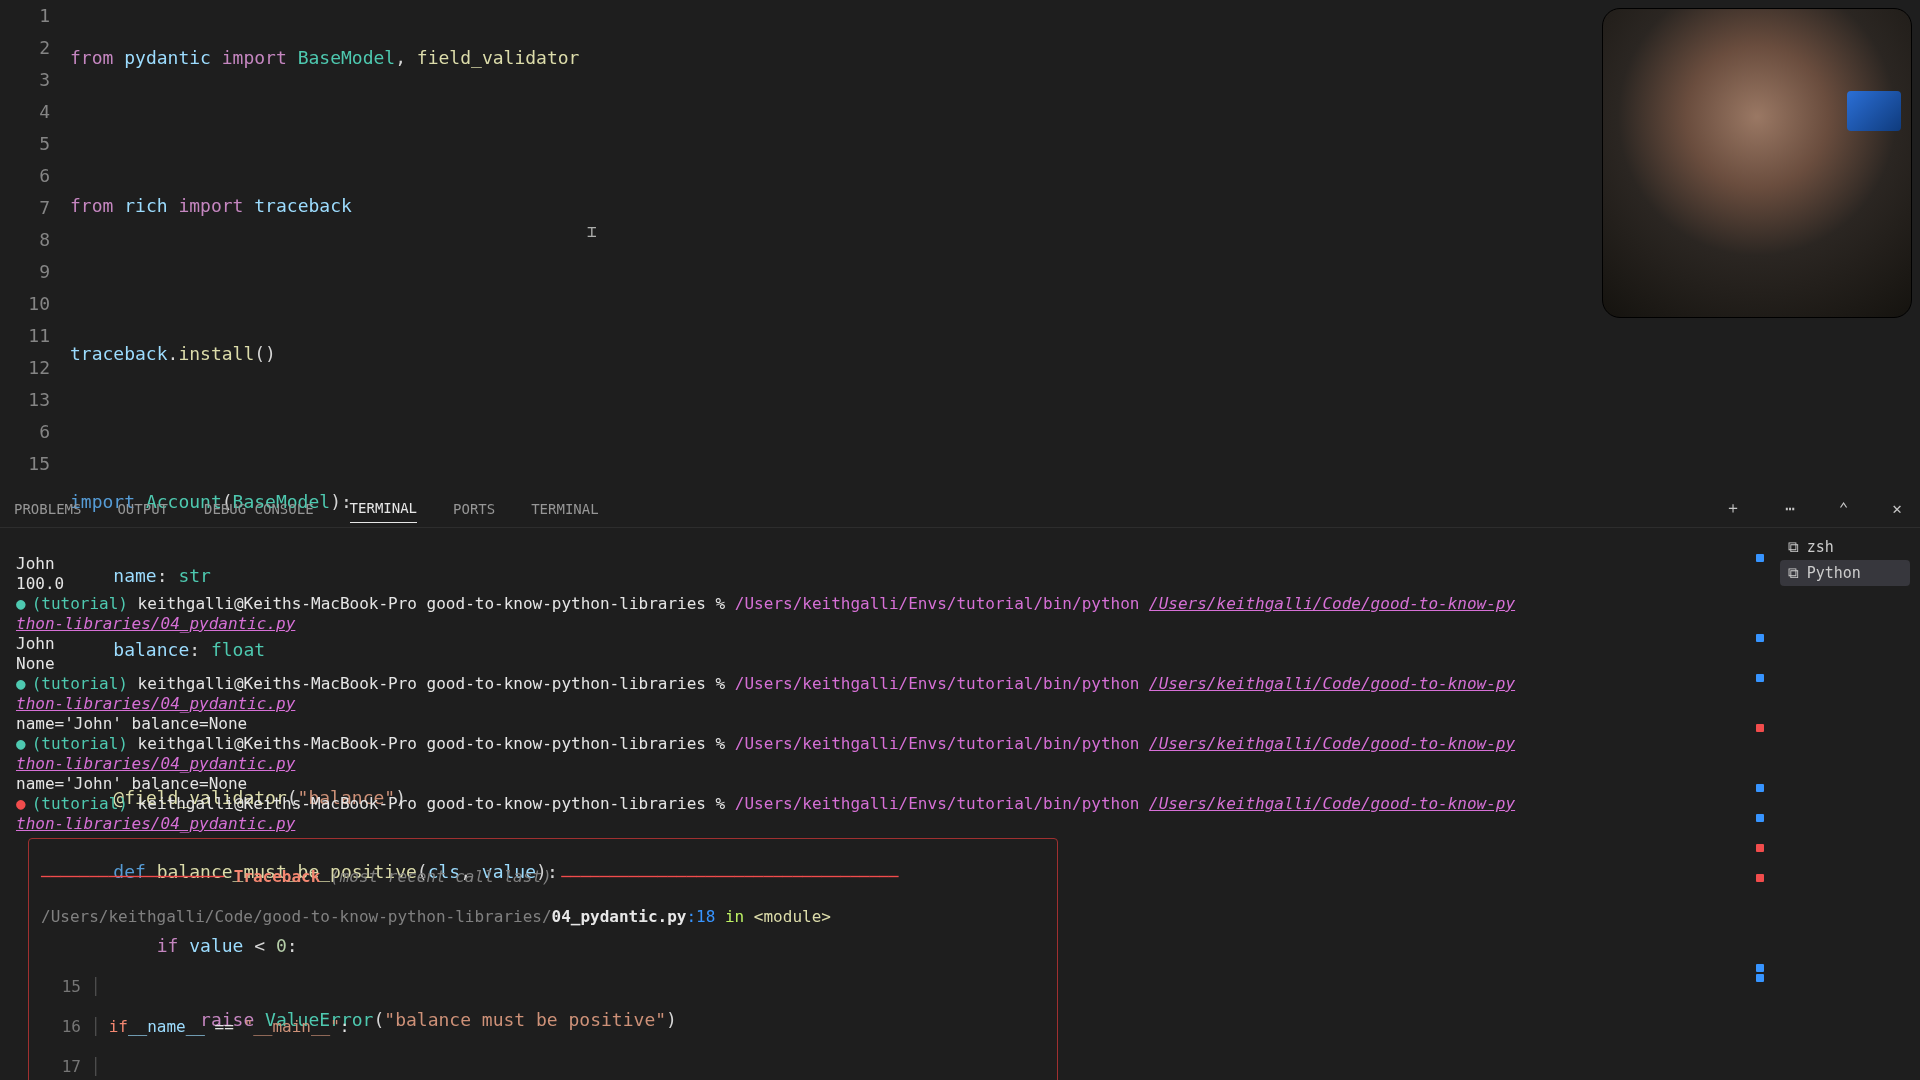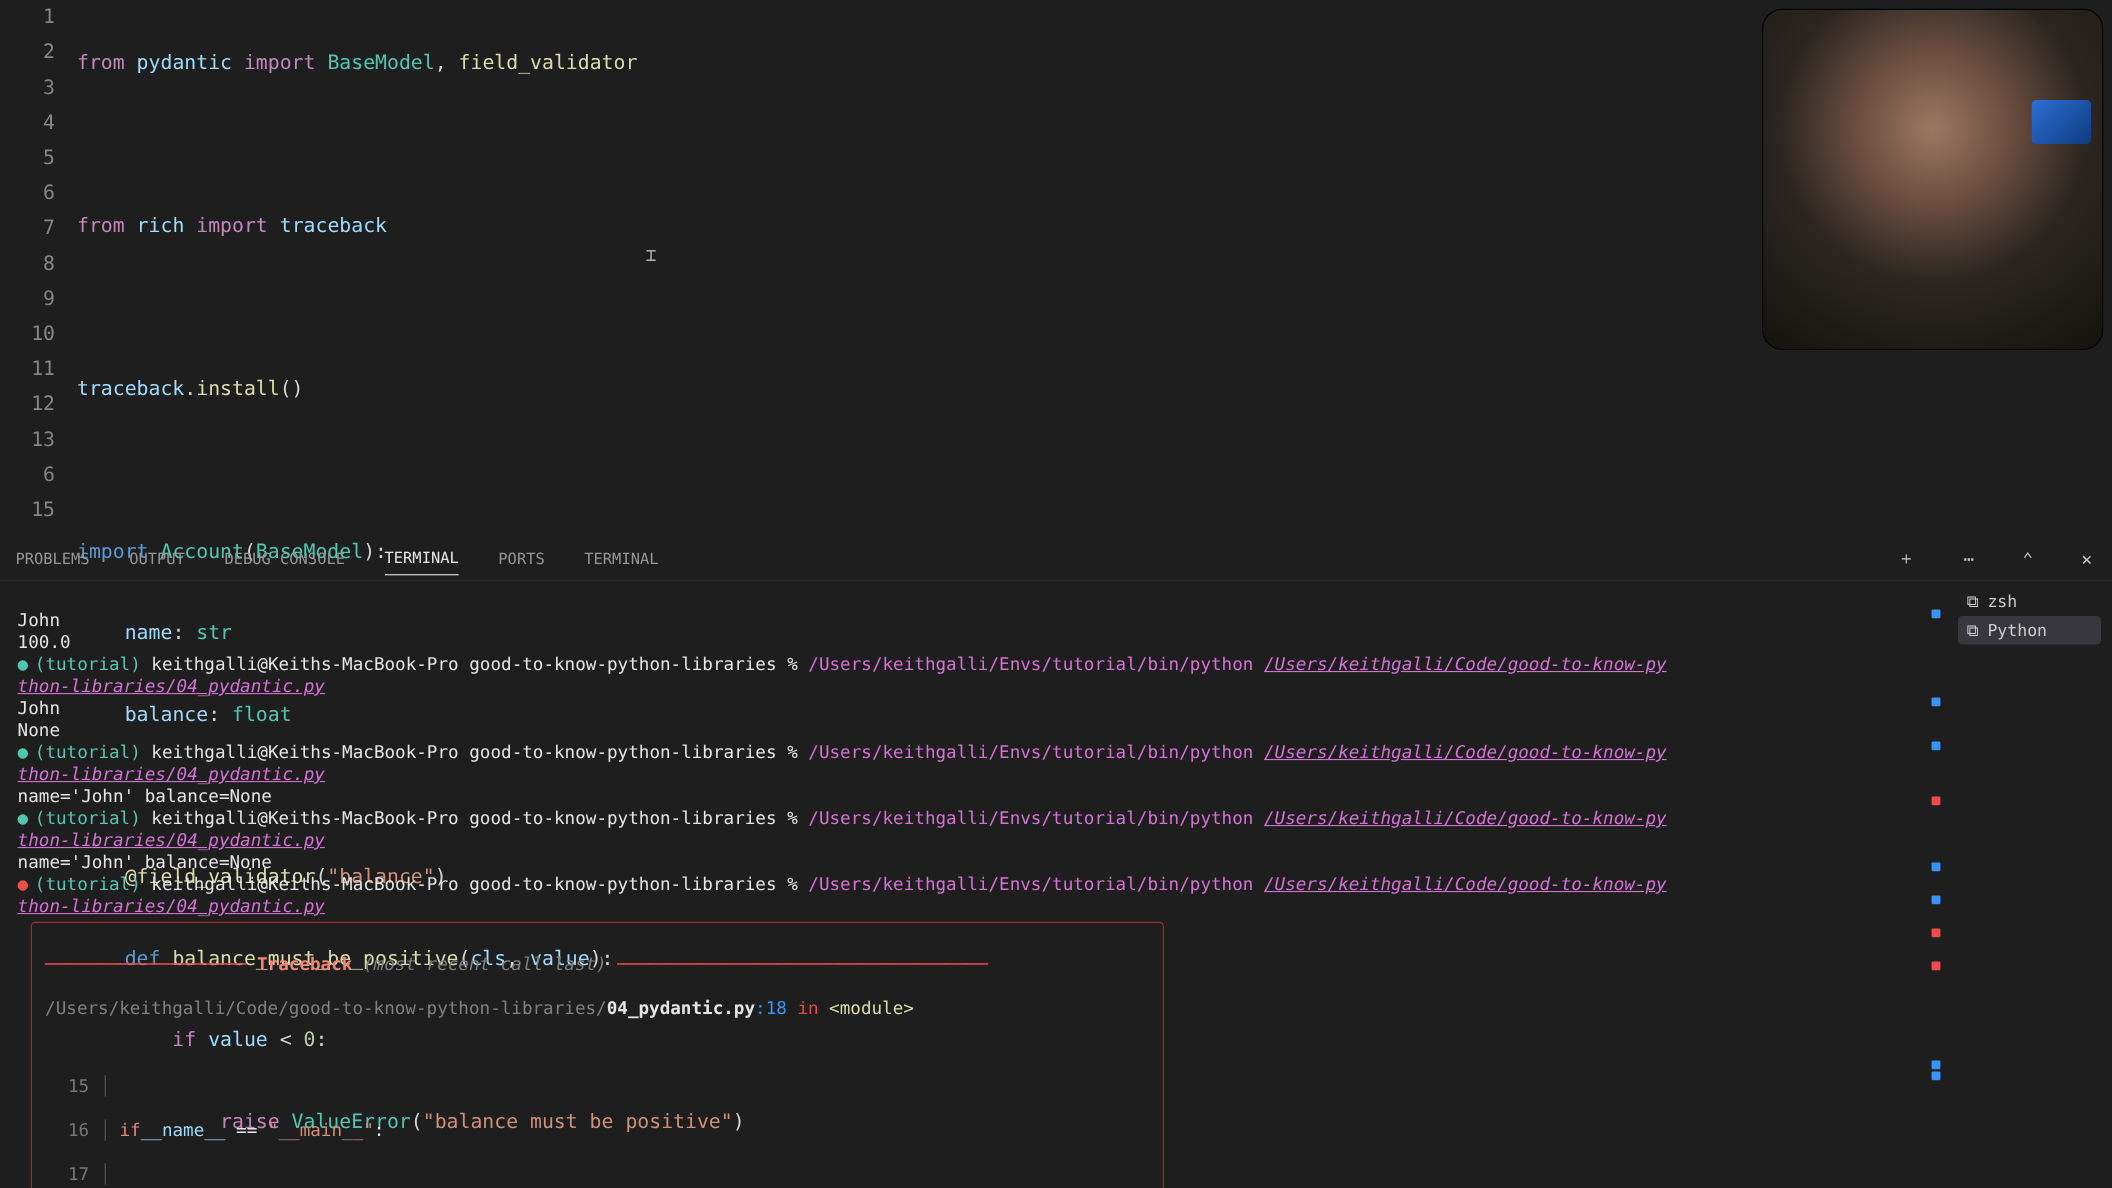--- a/index.html
+++ b/index.html
@@ -95,21 +95,21 @@
 .shell-item {
   display: flex;
   align-items: center;
   gap: 8px;
   padding: 4px 8px;
   border-radius: 4px;
   color: #cccccc;
 }
 .shell-item.active { background: #37373d; }
 .t-white { color: #e5e5e5; }
-.t-gray { color: #ef4444; font-family: Liberation Mono, monospace; }
+.t-gray { color: #bef264; }
 .t-cyan { color: #4ec9b0; }
 .t-prompt-path { color: #d670d6; text-decoration: underline; font-style: italic; }
 .t-prompt-path2 { color: #d670d6; }
 .t-yellow { color: #dcdcaa; }
 .t-red { color: #f14c4c; }
 .dot-green::before { content: "●"; color: #4ec9b0; margin-right: 6px; }
 .dot-red::before { content: "●"; color: #f14c4c; margin-right: 6px; }
 .traceback-box {
   border: 1px solid #a03030;
   border-radius: 4px;

